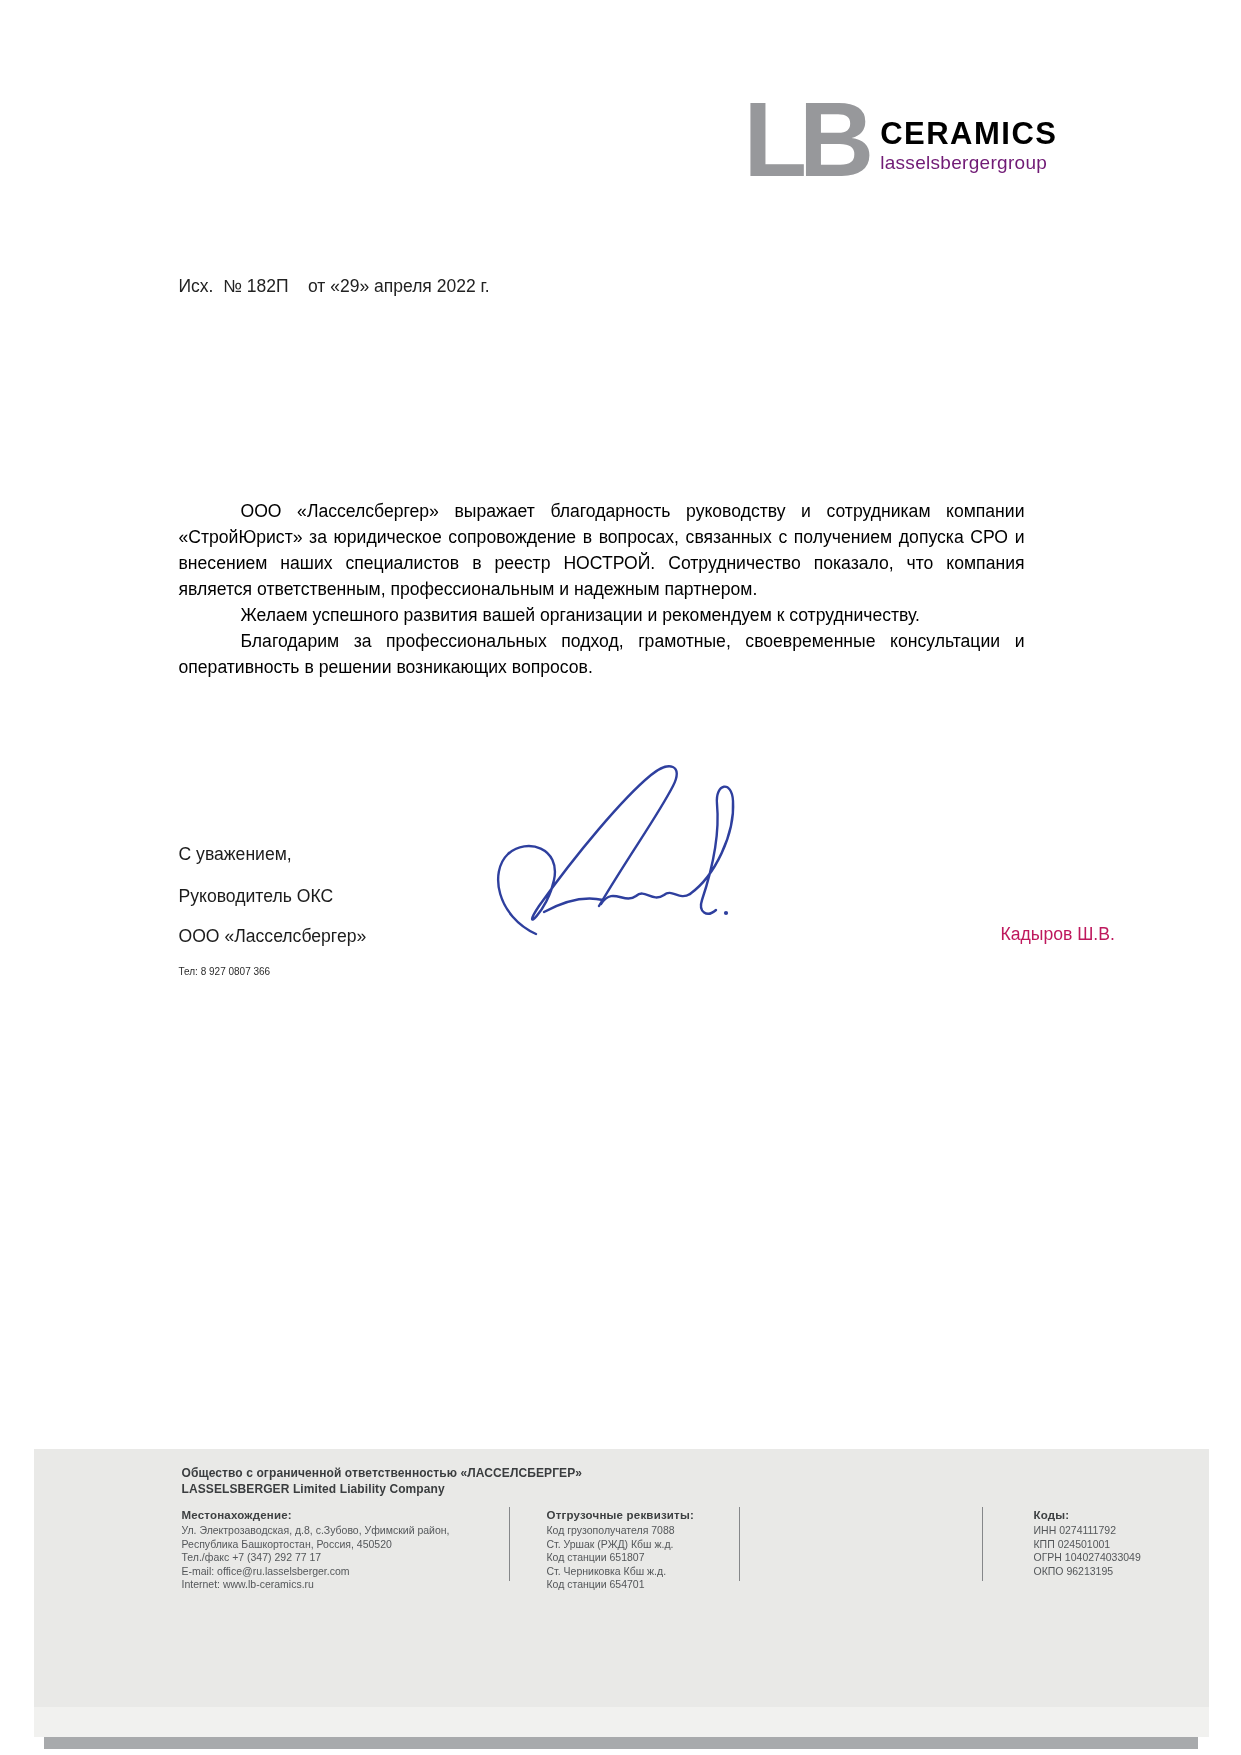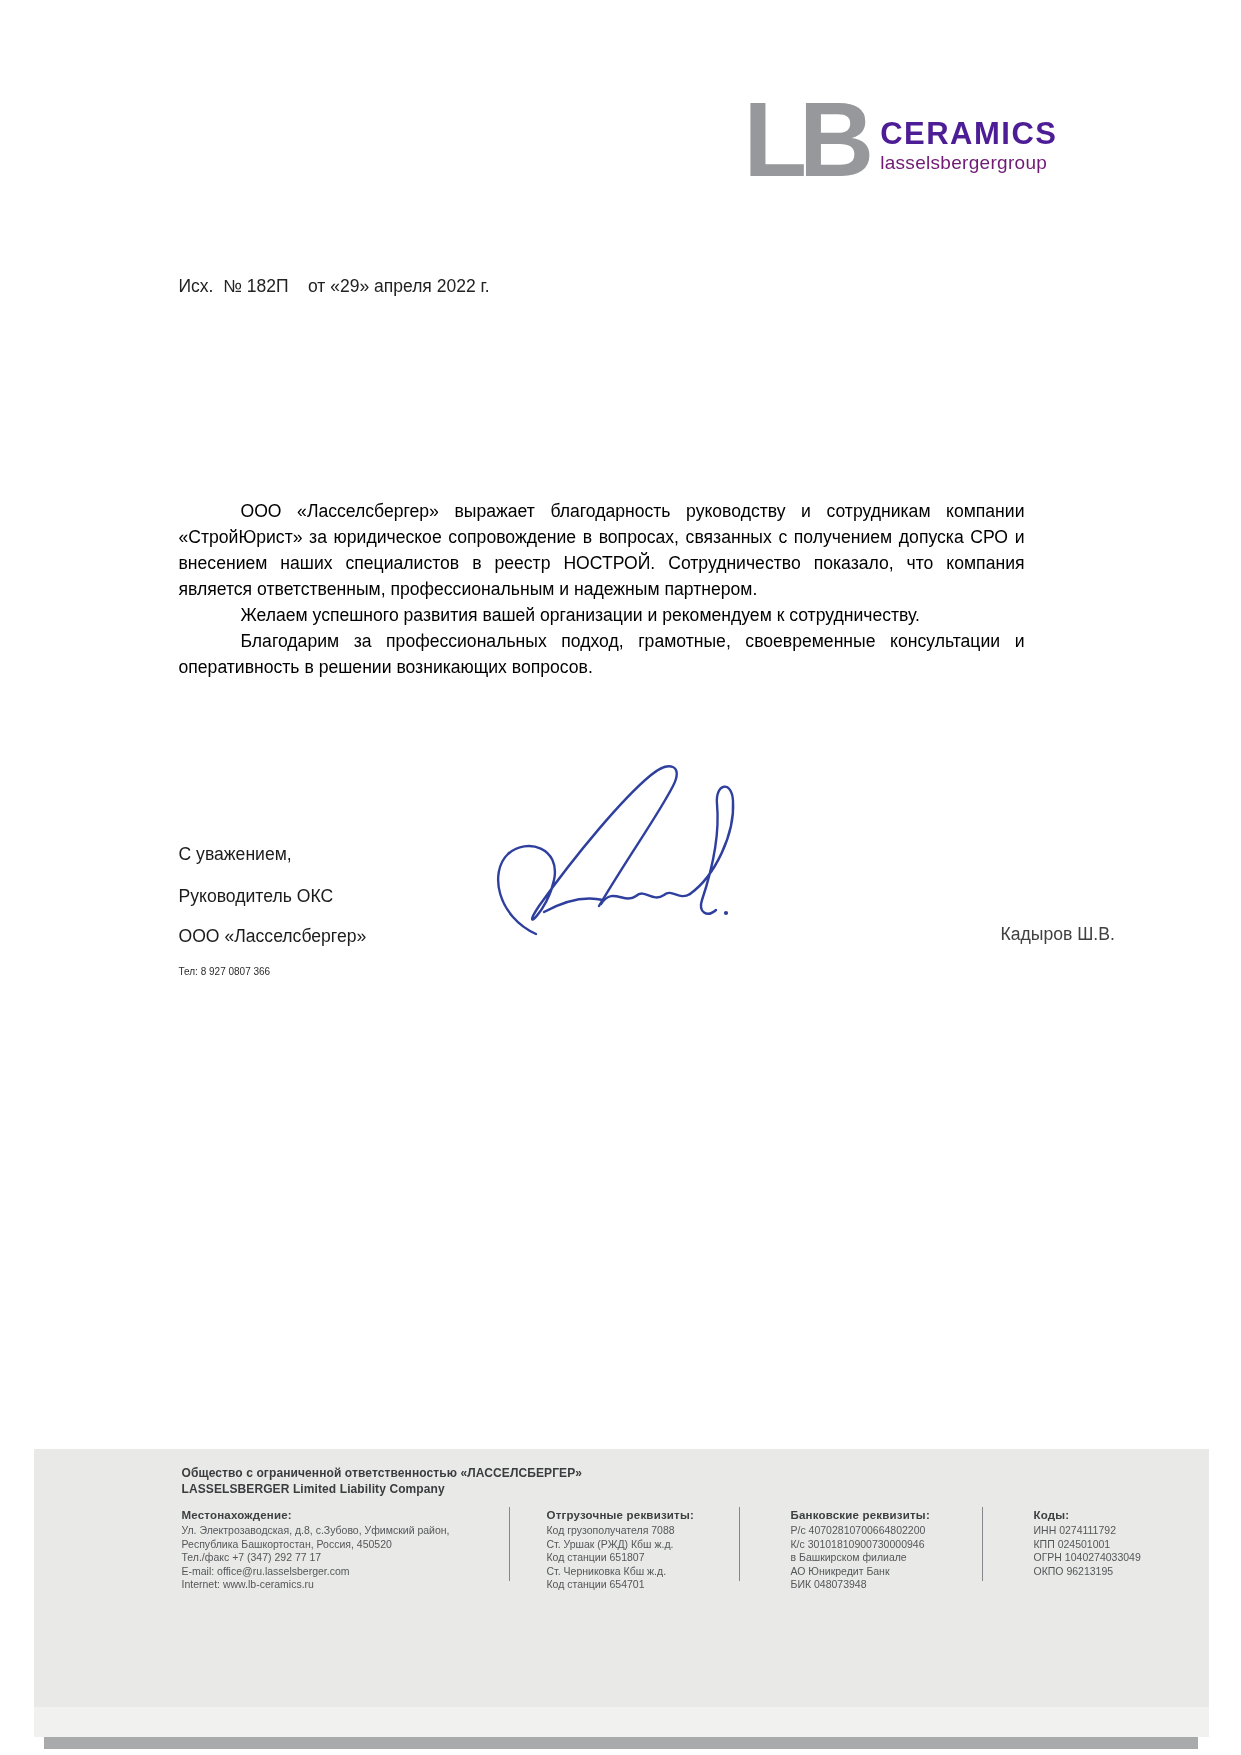--- a/index.html
+++ b/index.html
@@ -13,21 +13,21 @@
   
   .logo { position:absolute; left:725px; top:92px; display:flex; align-items:flex-start; }
   .logo-lb {
     font-size:104px; line-height:86px; font-weight:bold;
     letter-spacing:-8px; color:#97989b;
     font-family:"Liberation Sans", sans-serif;
     transform:scaleY(1.02);
   }
   .logo-text { margin-left:14px; padding-top:22px; }
   .logo-ceramics {
-    font-size:31px; font-weight:bold; letter-spacing:1.5px; color:#4c1d95;
+    font-size:31px; font-weight:bold; letter-spacing:1.5px; color:#000000;
     line-height:32px;
   }
   .logo-group {
     font-size:19px; font-weight:500; letter-spacing:0.3px; color:#701a75;
     line-height:24px; margin-top:1px;
   }
 
   
   .ref-line {
     position:absolute; left:160px; top:272px;
@@ -40,21 +40,21 @@
     font-size:17.6px; line-height:26px; text-align:justify; color:#000000;
   }
   .letter-body p { text-indent:62px; margin:0; }
 
   
   .signoff-line { position:absolute; left:160px; font-size:17.6px; color:#1c1c1c; }
   .s1 { top:840px; }
   .s2 { top:882px; }
   .s3 { top:922px; }
   .s4 { top:962px; font-size:10px; color:#2c2c2c; }
-  .signer-name { position:absolute; left:982px; top:920px; font-size:17.6px; color:#404040; }
+  .signer-name { position:absolute; left:982px; top:920px; font-size:17.6px; color:#be185d; }
 
   
   .signature { position:absolute; left:462px; top:750px; width:300px; height:195px; }
   .signature svg { width:100%; height:100%; }
 
   
   .footer-band {
     position:absolute; left:15px; right:14px; top:1445px; height:258px;
     background:#e9e9e7;
   }
@@ -137,28 +137,20 @@
 
     <div class="f-col col2">
       <div class="f-col-title">Отгрузочные реквизиты:</div>
       <div class="f-col-line">Код грузополучателя 7088</div>
       <div class="f-col-line">Ст. Уршак (РЖД) Кбш ж.д.</div>
       <div class="f-col-line">Код станции 651807</div>
       <div class="f-col-line">Ст. Черниковка Кбш ж.д.</div>
       <div class="f-col-line">Код станции 654701</div>
     </div>
 
-    <div class="f-col col3">
-      <div class="f-col-title">Банковские реквизиты:</div>
-      <div class="f-col-line">Р/с 40702810700664802200</div>
-      <div class="f-col-line">К/с 30101810900730000946</div>
-      <div class="f-col-line">в Башкирском филиале</div>
-      <div class="f-col-line">АО Юникредит Банк</div>
-      <div class="f-col-line">БИК 048073948</div>
-    </div>
 
     <div class="f-col col4">
       <div class="f-col-title">Коды:</div>
       <div class="f-col-line">ИНН 0274111792</div>
       <div class="f-col-line">КПП 024501001</div>
       <div class="f-col-line">ОГРН 1040274033049</div>
       <div class="f-col-line">ОКПО 96213195</div>
     </div>
   </div>
 

